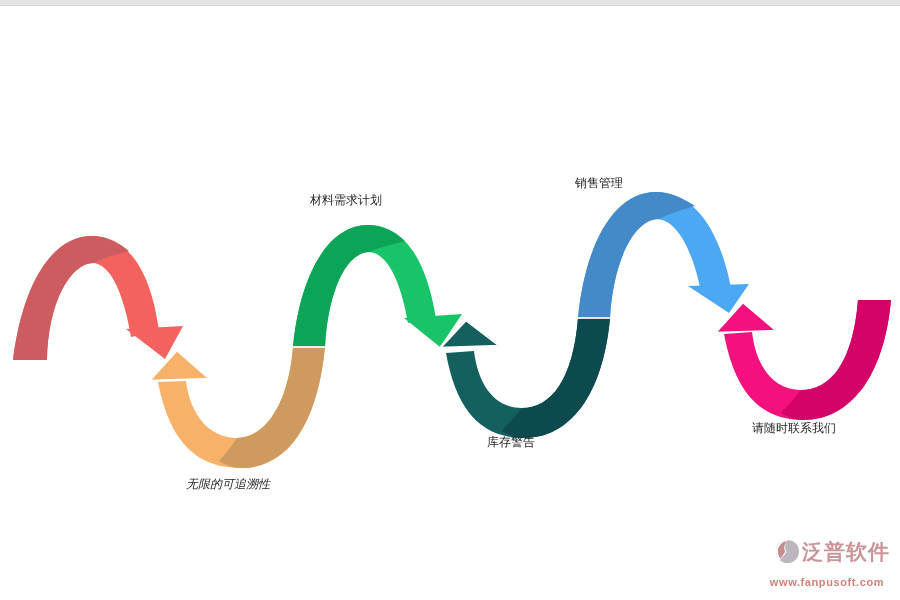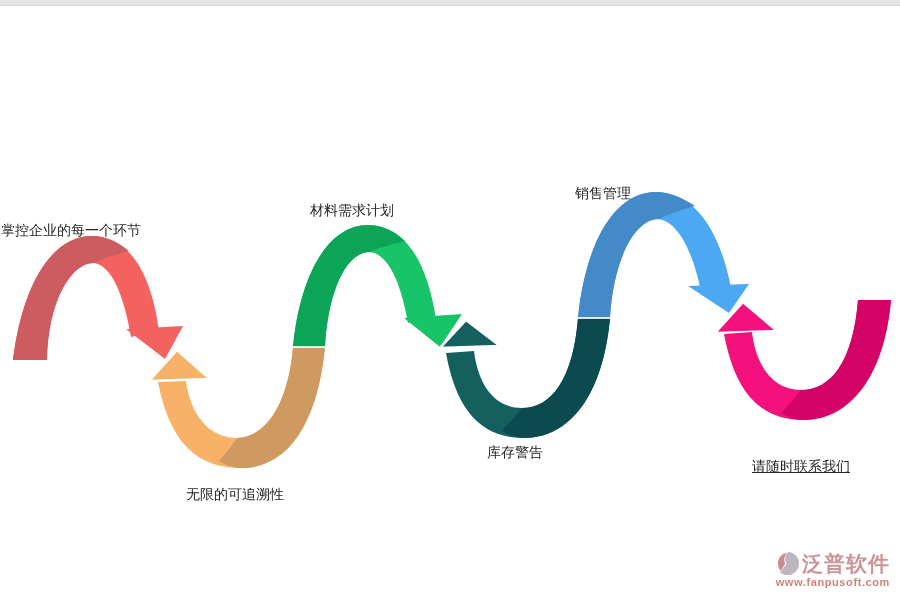--- a/index.html
+++ b/index.html
@@ -1,31 +1,31 @@
 <!DOCTYPE html>
 <html><head>
 <meta charset="utf-8">
 <style>
   html,body{margin:0;padding:0;background:#fff;}
   .stage{position:relative;width:900px;height:600px;background:#fff;overflow:hidden;
          font-family:"Liberation Sans","DejaVu Sans",sans-serif;}
   .topbar{position:absolute;left:0;top:0;width:900px;height:5px;background:#e4e4e6;
           border-bottom:1px solid #d8d8db;}
   .wave-svg{position:absolute;left:0;top:0;}
-  .lbl{position:absolute;font-size:14px;color:#262626;white-space:nowrap;line-height:16px;margin-top:10px;}
+  .lbl{position:absolute;font-size:12px;color:#262626;white-space:nowrap;line-height:16px;}
   #lbl-0{left:1px;top:212px;}
-  #lbl-1{left:186px;top:476px;}
+  #lbl-1{left:186px;top:476px;font-style:italic;}
   #lbl-2{left:310px;top:192px;}
   #lbl-3{left:487px;top:434px;}
   #lbl-4{left:575px;top:175px;}
-  #lbl-5{left:752px;top:448px;text-decoration:underline;}
-  .watermark{position:absolute;right:10px;bottom:11px;width:126px;text-align:right;opacity:.95;}
+  #lbl-5{left:752px;top:420px;}
+  .watermark{position:absolute;right:10px;bottom:11px;width:126px;text-align:center;opacity:.95;}
   .wm-row{display:flex;align-items:center;justify-content:flex-end;gap:2px;}
   .wm-brand{font-size:21px;font-weight:bold;letter-spacing:1px;line-height:24px;}
-  .wm-url{display:block;font-size:11px;font-weight:bold;letter-spacing:.6px;line-height:13px;margin-top:0;}
+  .wm-url{display:block;font-size:11px;font-weight:bold;letter-spacing:.6px;line-height:13px;margin-top:12px;}
 </style>
 </head>
 <body>
 
 <div class="stage">
   <div class="topbar"></div>
 
   <svg class="wave-svg" width="900" height="600" viewBox="0 0 900 600">
 
     <g>
@@ -60,21 +60,20 @@
       <line x1="576" y1="318" x2="612" y2="318" stroke="rgba(255,255,255,0.85)" stroke-width="2"></line>
     </g>
 
     <g>
       <polygon stroke="#ffffff" stroke-width="2.5" points="715,333 777,331 743,302" fill="#f4117d"></polygon>
       <path d="M724,334 C735,392 760,420 803,420 C850,420 884,377 891,300 L858,300 C853,362 831,390 801,390 C773,390 756,366 752,332 Z" fill="#f4117d"></path>
       <path d="M891,300 C884,377 850,420 803,420 C795,420 788,417 781,413 C788,405 795,398 801,390 C831,390 853,362 858,300 Z" fill="#d30368"></path>
     </g>
   </svg>
 
-  <div class="lbl" id="lbl-0">掌控企业的每一个环节</div>
   <div class="lbl" id="lbl-1">无限的可追溯性</div>
   <div class="lbl" id="lbl-2">材料需求计划</div>
   <div class="lbl" id="lbl-3">库存警告</div>
   <div class="lbl" id="lbl-4">销售管理</div>
   <div class="lbl" id="lbl-5">请随时联系我们</div>
 
   <div class="watermark">
     <div class="wm-row">
       <svg width="25" height="25" viewBox="0 0 26 26">
         <circle cx="13" cy="13" r="12" fill="#bab3bc"></circle>

